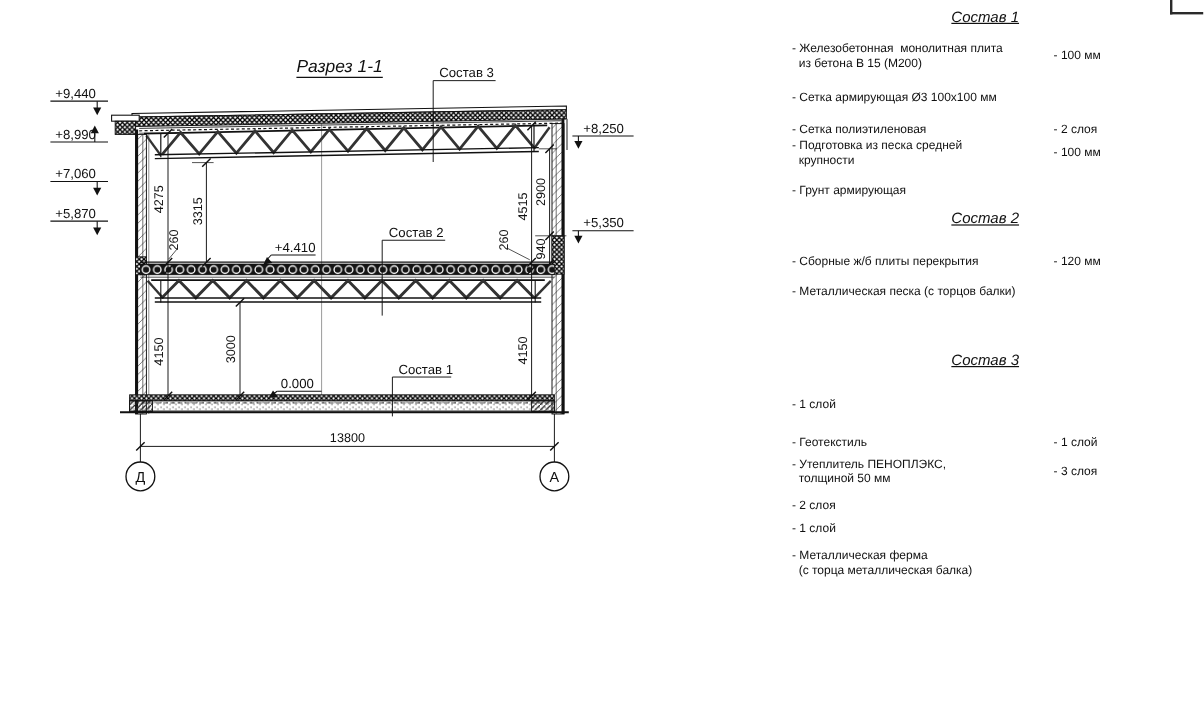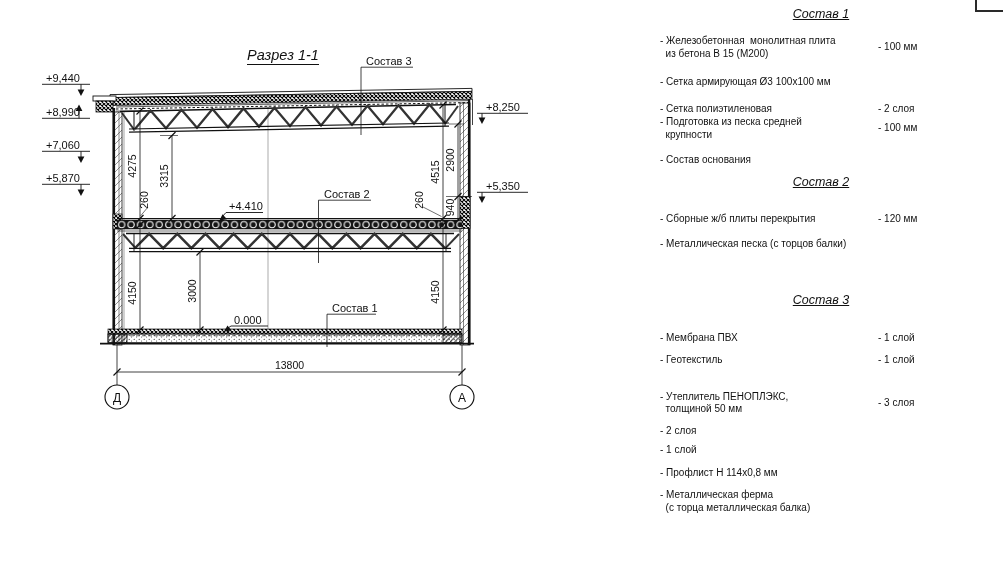--- a/index.html
+++ b/index.html
@@ -231,59 +231,54 @@
     <div class="row" style="margin-top:14px">
       <span class="nm">- Сетка полиэтиленовая</span>
       <span class="val">- 2 слоя</span>
     </div>
     <div class="row" style="margin-top:1px">
       <span class="nm">- Подготовка из песка средней
   крупности</span>
       <span class="val">- 100 мм</span>
     </div>
     <div class="row" style="margin-top:13px">
-      <span class="nm">- Состав основания</span>
+      <span class="nm">- Грунт армирующая</span>
       <span class="val"></span>
     </div>
 
     <div class="sec-title" style="margin-top:8px">Состав 2</div>
     <div class="row" style="margin-top:24px">
       <span class="nm">- Сборные ж/б плиты перекрытия</span>
       <span class="val">- 120 мм</span>
     </div>
     <div class="row" style="margin-top:13px">
       <span class="nm">- Металлическая песка (с торцов балки)</span>
       <span class="val"></span>
     </div>
 
     <div class="sec-title" style="margin-top:42px">Состав 3</div>
     <div class="row" style="margin-top:25px">
-      <span class="nm">- Мембрана ПВХ</span>
       <span class="val">- 1 слой</span>
     </div>
-    <div class="row" style="margin-top:10px">
+    <div class="row" style="margin-top:20px">
       <span class="nm">- Геотекстиль</span>
       <span class="val">- 1 слой</span>
     </div>
-    <div class="row" style="margin-top:24px">
+    <div class="row" style="margin-top:5px">
       <span class="nm">- Утеплитель ПЕНОПЛЭКС,
   толщиной 50 мм</span>
       <span class="val">- 3 слоя</span>
     </div>
     <div class="row" style="margin-top:9px">
       <span class="val">- 2 слоя</span>
     </div>
     <div class="row" style="margin-top:7px">
       <span class="val">- 1 слой</span>
     </div>
     <div class="row" style="margin-top:10px">
-      <span class="nm">- Профлист Н 114х0,8 мм</span>
-      <span class="val"></span>
-    </div>
-    <div class="row" style="margin-top:10px">
       <span class="nm">- Металлическая ферма
   (с торца металлическая балка)</span>
       <span class="val"></span>
     </div>
   </div>
 
   <div class="corner-box"></div>
 </div>
 
 </body></html>

